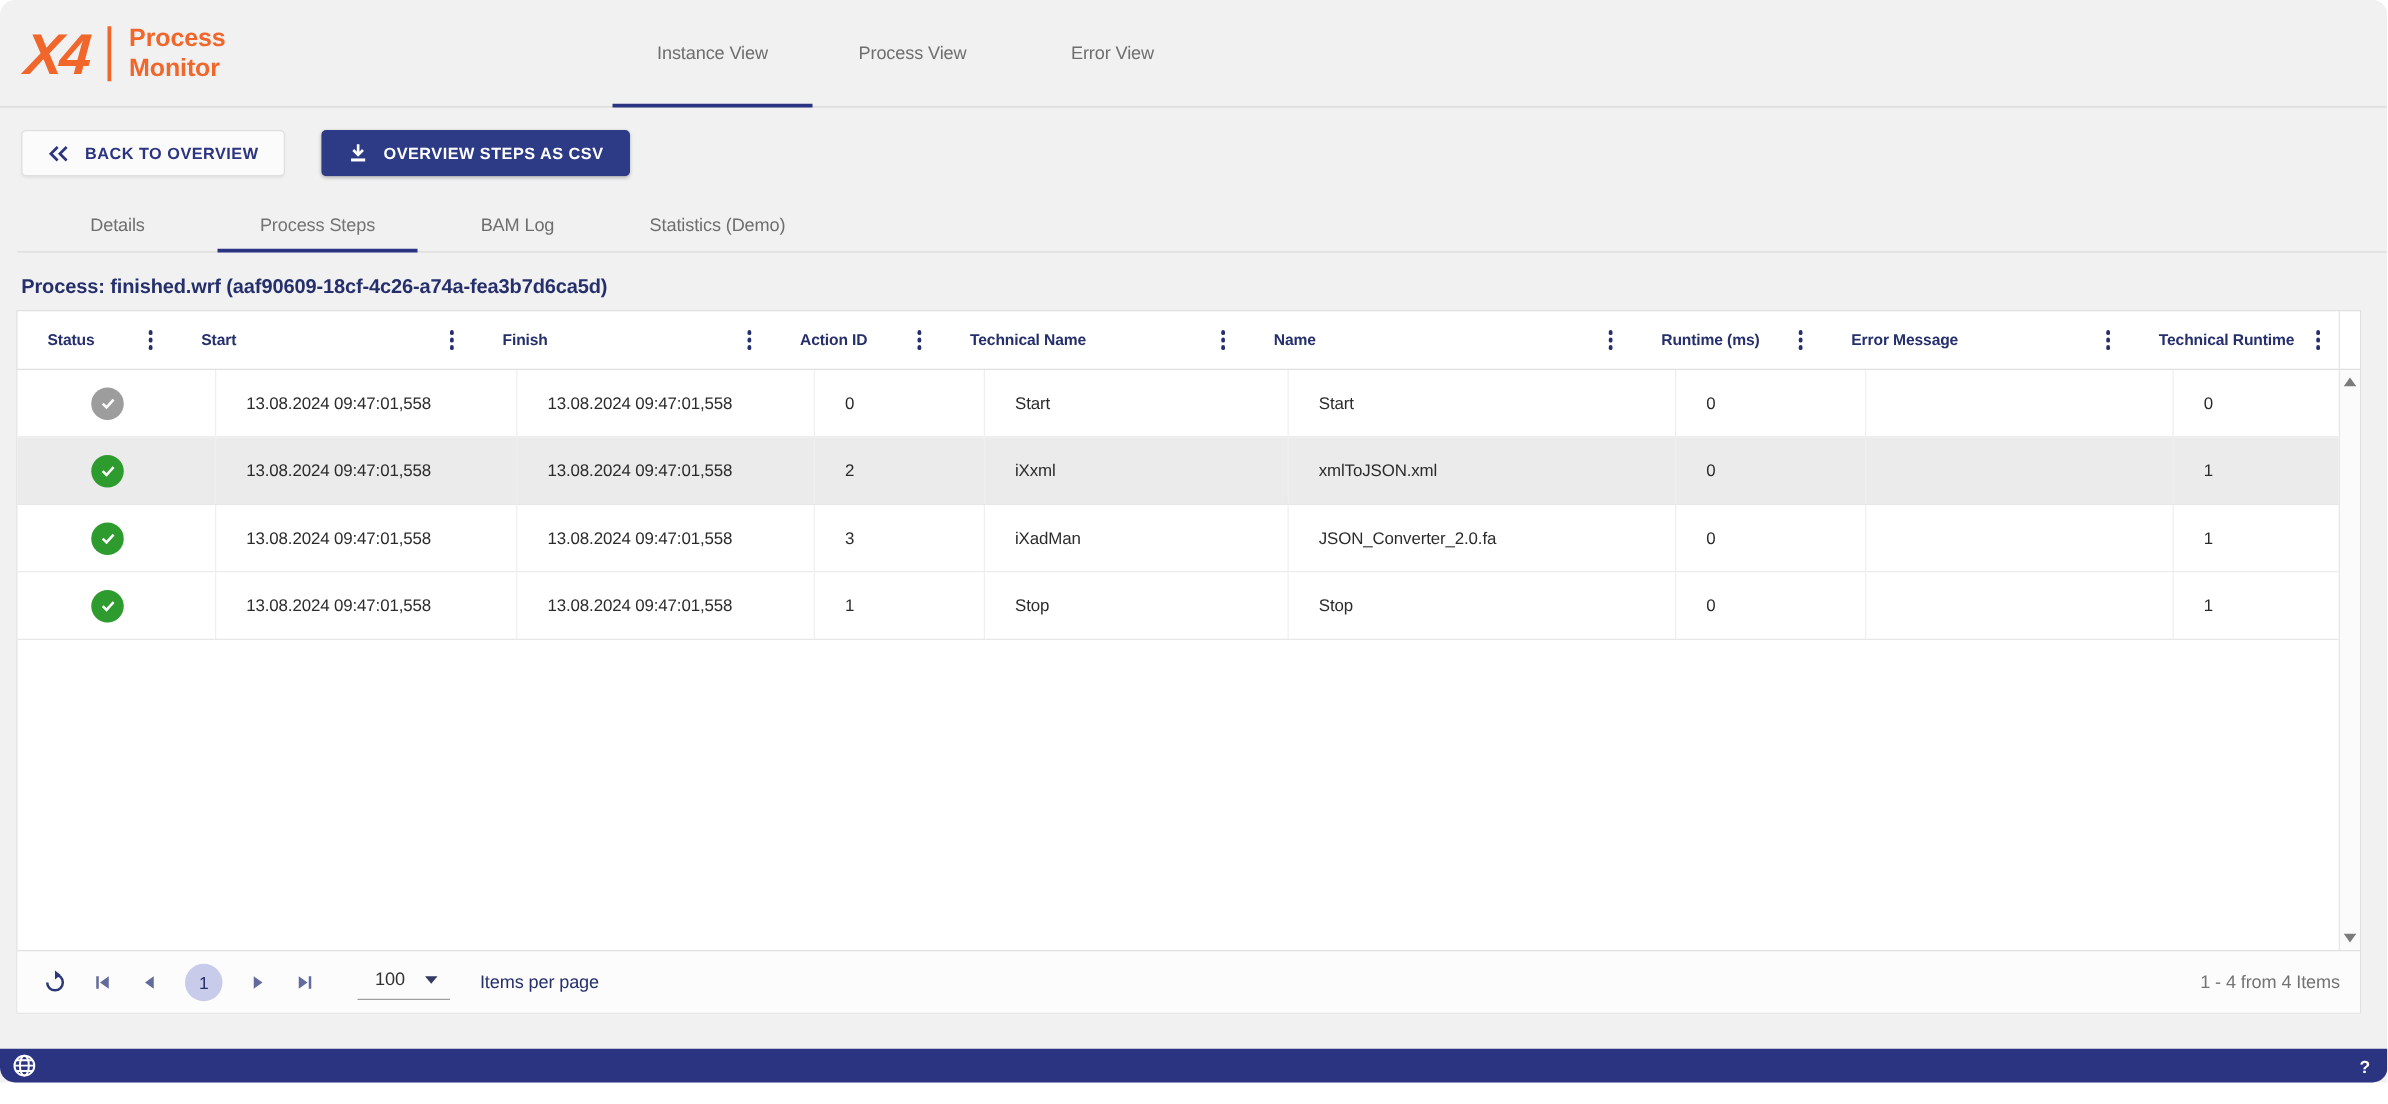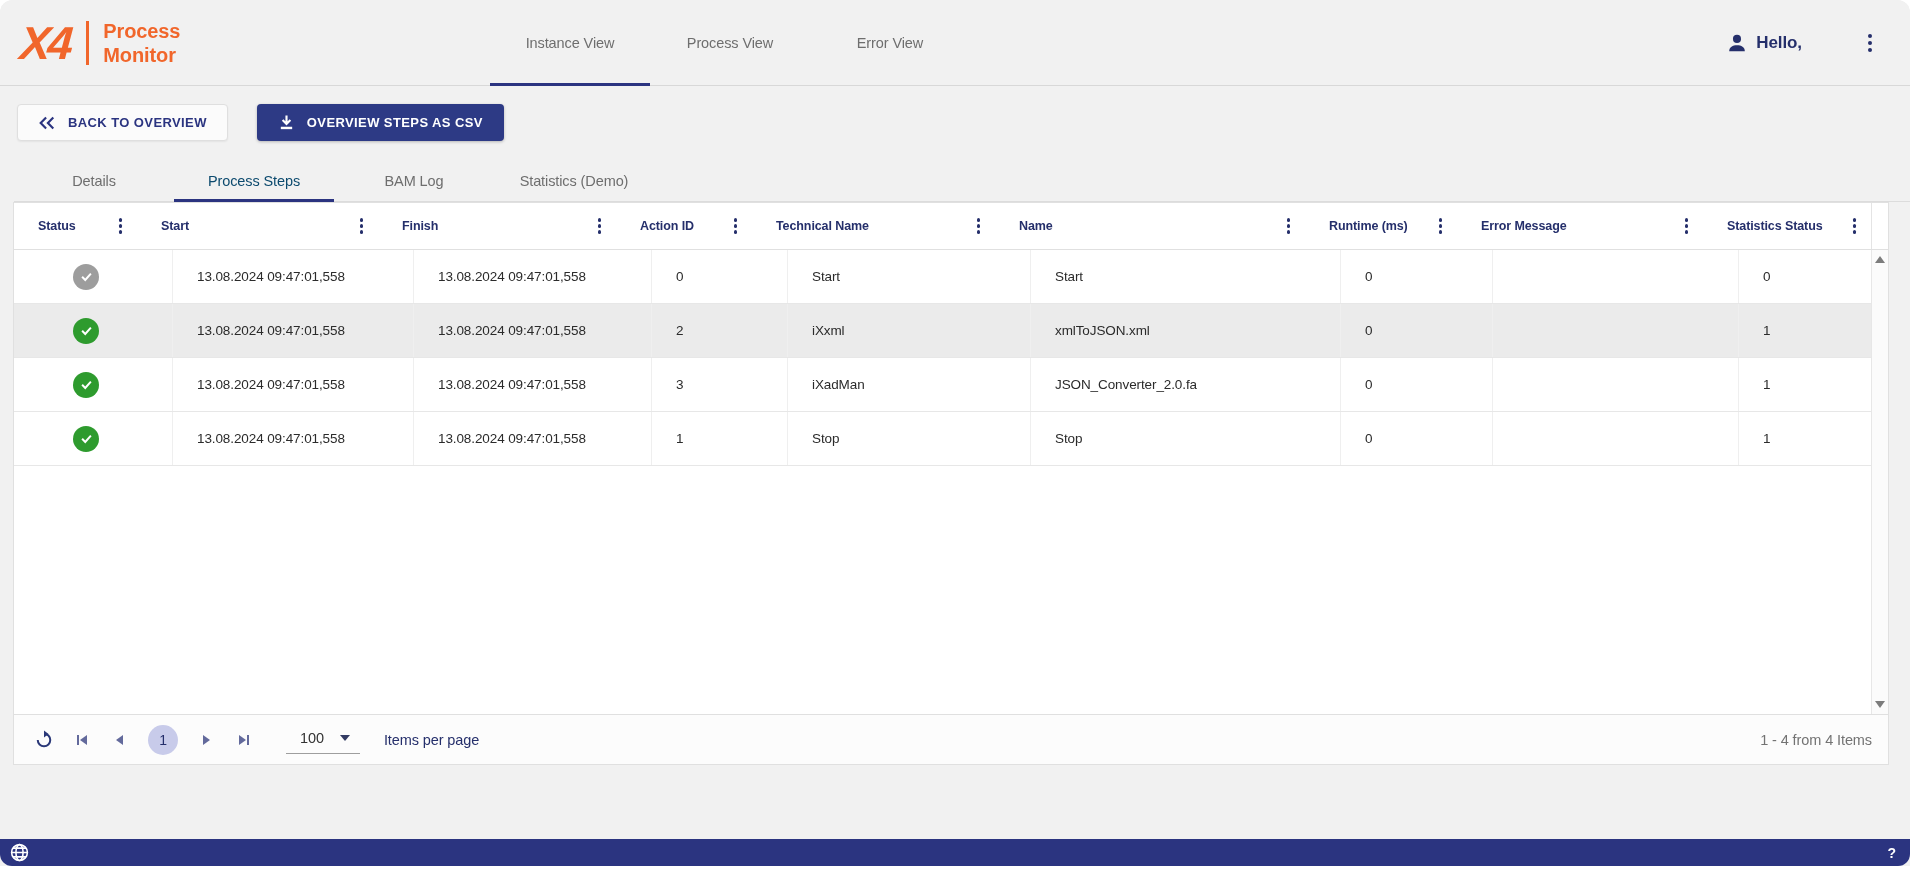--- a/index.html
+++ b/index.html
@@ -45,21 +45,21 @@
   }
   .btn-light{ background:#FBFBFB; border-color:#DFDFDF; color:#2B3480; box-shadow:0 1px 2px rgba(0,0,0,0.06); }
   .btn-primary{ background:#2D3A85; color:#ffffff; box-shadow:0 1px 3px rgba(0,0,0,0.25); }
   
   .sub-tabs{ display:flex; margin:20px 0 0 14px; border-bottom:1px solid #DCDCDC;
     width:calc(100% - 14px); height:41px; }
   .sub-tab{
     width:160px; display:flex; align-items:center; justify-content:center;
     color:#6E6E6E; font-size:14.5px; cursor:pointer; position:relative;
   }
-  .sub-tab.active{ color:#0c4a6e; }
+  .sub-tab.active{ color:#737373; }
   .sub-tab.active::after{
     content:""; position:absolute; left:0; right:0; bottom:-1px; height:3px; background:#2B3480;
   }
   
   .process-title{ margin:19px 0 9px 17px; color:#252F6B; font-weight:700; font-size:16px; }
   
   .grid{
     margin:0 13px; width:1876px; height:563px; background:#ffffff;
     border:1px solid #E0E0E0; display:flex; flex-direction:column; position:relative;
   }
@@ -131,34 +131,20 @@
         <span class="appname">
           <span>Process</span><br>
           <span>Monitor</span>
         </span>
       </div>
       <div class="main-tabs" id="main-tabs">
           <div class="main-tab active">Instance View</div>
           <div class="main-tab">Process View</div>
           <div class="main-tab">Error View</div>
         </div>
-      <div class="top-right">
-        <span class="hello">
-          <svg width="22" height="22" viewBox="0 0 24 24">
-            <circle cx="12" cy="7.5" r="4.4" fill="#252F6B"></circle>
-            <path d="M3.5 21c0-4.6 3.8-6.6 8.5-6.6s8.5 2 8.5 6.6z" fill="#252F6B"></path>
-          </svg>
-          <span>Hello,</span>
-        </span>
-        <span class="kebab-top">
-            <i></i>
-            <i></i>
-            <i></i>
-          </span>
-      </div>
     </div>
 
     <div class="toolbar">
       <div class="btn btn-light">
         <svg width="18" height="14" viewBox="0 0 20 14">
           <path d="M9 1 L3 7 L9 13" fill="none" stroke="#2B3480" stroke-width="2.4"></path>
           <path d="M17 1 L11 7 L17 13" fill="none" stroke="#2B3480" stroke-width="2.4"></path>
         </svg>
         <span>BACK TO OVERVIEW</span>
       </div>
@@ -171,20 +157,21 @@
       </div>
     </div>
 
     <div class="sub-tabs" id="sub-tabs">
         <div class="sub-tab">Details</div>
         <div class="sub-tab active">Process Steps</div>
         <div class="sub-tab">BAM Log</div>
         <div class="sub-tab">Statistics (Demo)</div>
       </div>
 
+    <div class="process-title">Process: finished.wrf (aaf90609-18cf-4c26-a74a-fea3b7d6ca5d)</div>
 
     <div class="grid">
       <div class="grid-header" id="grid-header">
           <div class="hcell" style="flex: 0 0 123px;">
             <span>Status</span>
             <span class="col-menu">
               <i></i>
               <i></i>
               <i></i>
             </span>
@@ -239,21 +226,21 @@
           </div>
           <div class="hcell" style="flex: 0 0 246px;">
             <span>Error Message</span>
             <span class="col-menu">
               <i></i>
               <i></i>
               <i></i>
             </span>
           </div>
           <div class="hcell" style="flex: 1 1 auto;">
-            <span>Statistics Status</span>
+            <span>Technical Runtime</span>
             <span class="col-menu">
               <i></i>
               <i></i>
               <i></i>
             </span>
           </div>
           <div class="h-spacer"></div>
         </div>
       <div class="grid-body">
         <div class="rows-wrap" id="grid-rows">

